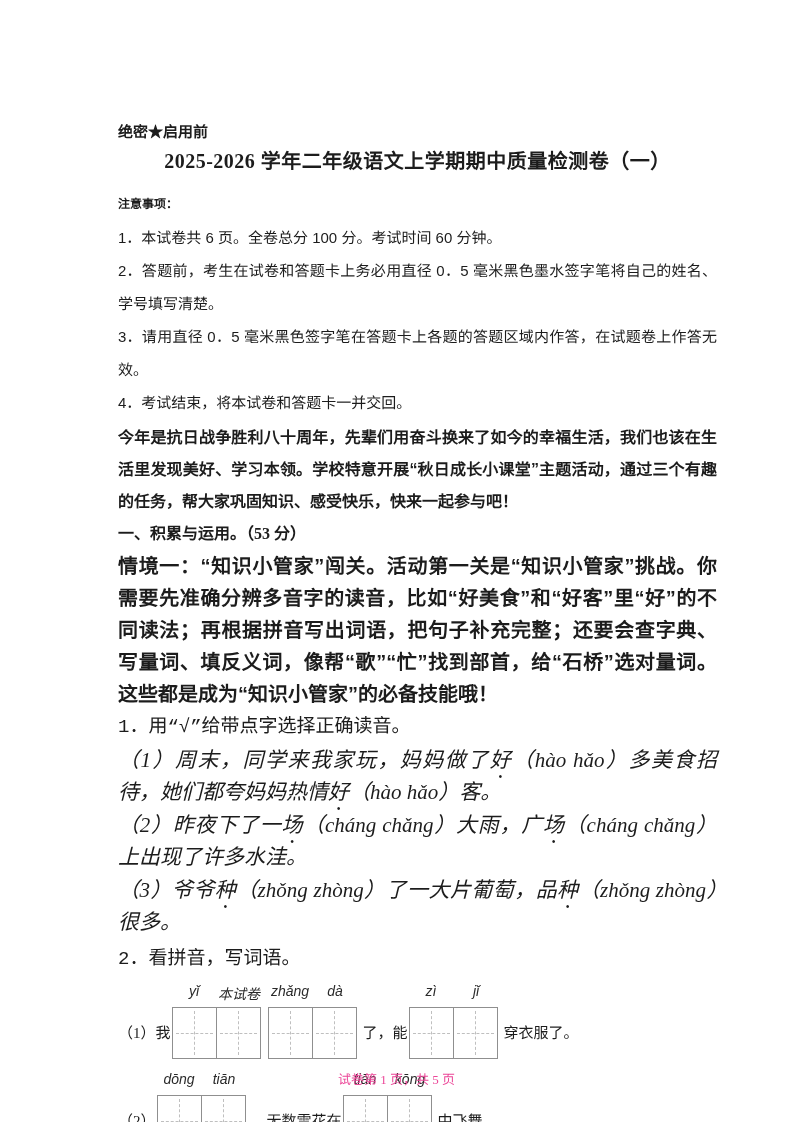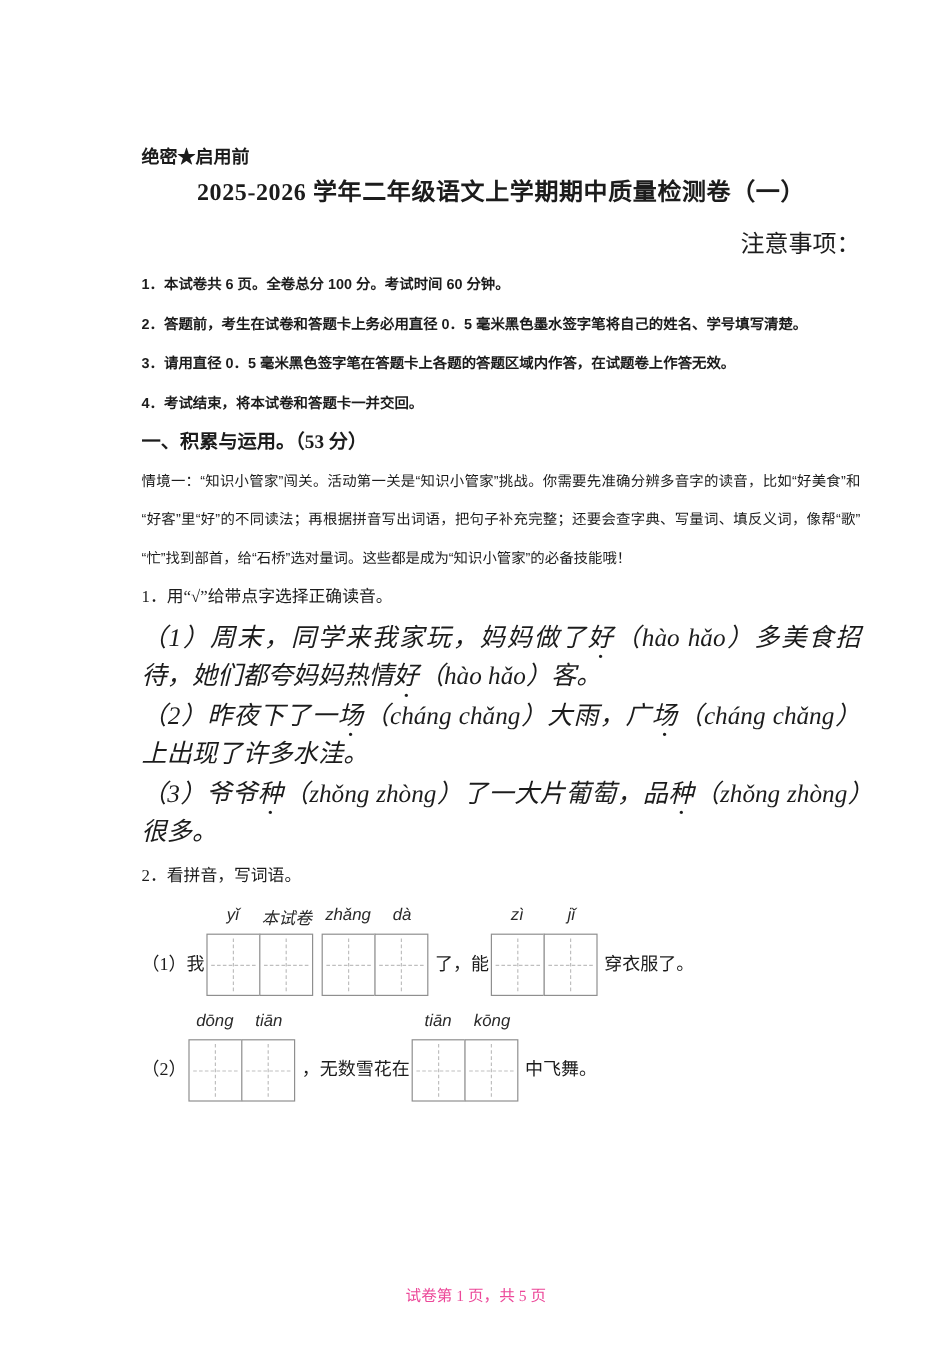--- a/index.html
+++ b/index.html
@@ -27,63 +27,63 @@
     font-family: "Liberation Serif", serif;
     font-weight: bold;
     font-size: 20px;
     text-align: center;
     line-height: 30px;
     margin-top: 4px;
     letter-spacing: 0.5px;
   }
 
   .notice-heading {
-    font-weight: normal;
-    font-size: 20px;
+    font-weight: bold;
+    font-size: 12px;
     line-height: 33px;
     margin-top: 12px;
     font-family: "Liberation Sans", sans-serif;
-    text-align: right;
   }
 
   .para { text-align: justify; }
 
   .notice-item {
-    font-weight: bold;
-    font-size: 12px;
+    font-weight: normal;
+    font-size: 15px;
     line-height: 33px;
     font-family: "Liberation Sans", sans-serif;
   }
 
   .intro-paragraph {
     font-weight: bold;
     font-size: 16px;
     line-height: 32px;
     margin-top: 3px;
     font-family: "Liberation Sans", sans-serif;
   }
 
   .section-heading {
     font-weight: bold;
     font-size: 16px;
     line-height: 32px;
     font-family: Liberation Serif, serif;
   }
 
   .scenario-paragraph {
-    font-weight: normal;
-    font-size: 12px;
+    font-weight: bold;
+    font-size: 20px;
     line-height: 32px;
     font-family: "Liberation Sans", sans-serif;
   }
 
   .q1-label, .q2-label {
-    font-size: 14px;
+    font-size: 19px;
     line-height: 31px;
     margin-top: 2px;
+    font-family: Liberation Mono, monospace;
   }
 
   .q1-item {
     font-size: 21px;
     line-height: 32px;
     margin-top: 1px;
     font-style: italic;
   }
 
   .dot-char { position: relative; display: inline-block; }
@@ -170,20 +170,21 @@
 
   <h1 class="doc-title">2025-2026 学年二年级语文上学期期中质量检测卷（一）</h1>
 
   <div class="notice-heading">注意事项：</div>
 
   <p class="notice-item para">1．本试卷共 6 页。全卷总分 100 分。考试时间 60 分钟。</p>
   <p class="notice-item para">2．答题前，考生在试卷和答题卡上务必用直径 0．5 毫米黑色墨水签字笔将自己的姓名、学号填写清楚。</p>
   <p class="notice-item para">3．请用直径 0．5 毫米黑色签字笔在答题卡上各题的答题区域内作答，在试题卷上作答无效。</p>
   <p class="notice-item para">4．考试结束，将本试卷和答题卡一并交回。</p>
 
+  <p class="intro-paragraph para">今年是抗日战争胜利八十周年，先辈们用奋斗换来了如今的幸福生活，我们也该在生活里发现美好、学习本领。学校特意开展“秋日成长小课堂”主题活动，通过三个有趣的任务，帮大家巩固知识、感受快乐，快来一起参与吧！</p>
 
   <div class="section-heading">一、积累与运用。（53 分）</div>
 
   <p class="scenario-paragraph para">情境一：“知识小管家”闯关。活动第一关是“知识小管家”挑战。你需要先准确分辨多音字的读音，比如“好美食”和“好客”里“好”的不同读法；再根据拼音写出词语，把句子补充完整；还要会查字典、写量词、填反义词，像帮“歌”“忙”找到部首，给“石桥”选对量词。这些都是成为“知识小管家”的必备技能哦！</p>
 
   <div class="q1-label">1．用“√”给带点字选择正确读音。</div>
 
   <div>
       <p class="q1-item para"><span>（1）周末，同学来我家玩，妈妈做了</span><span class="dot-char">好</span><span>（hào  hǎo）多美食招待，她们都夸妈妈热情</span><span class="dot-char">好</span><span>（hào  hǎo）客。</span></p>
       <p class="q1-item para"><span>（2）昨夜下了一</span><span class="dot-char">场</span><span>（cháng  chǎng）大雨，广</span><span class="dot-char">场</span><span>（cháng  chǎng）上出现了许多水洼。</span></p>

